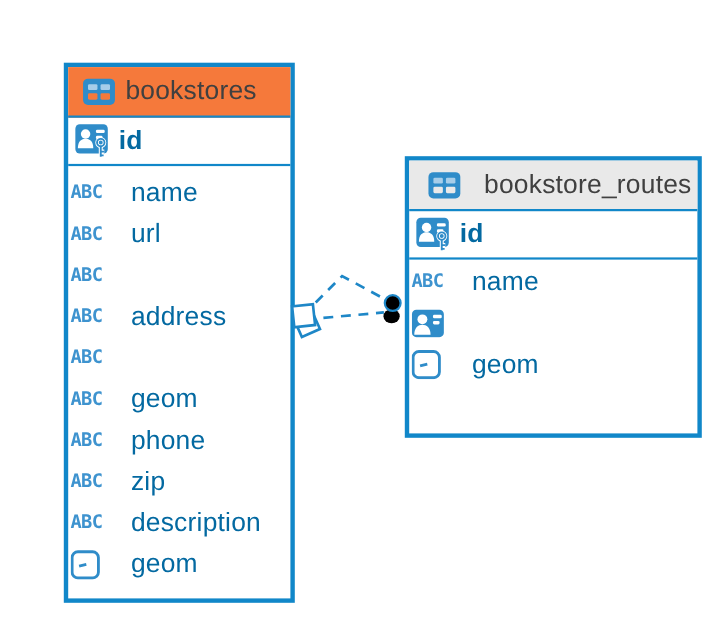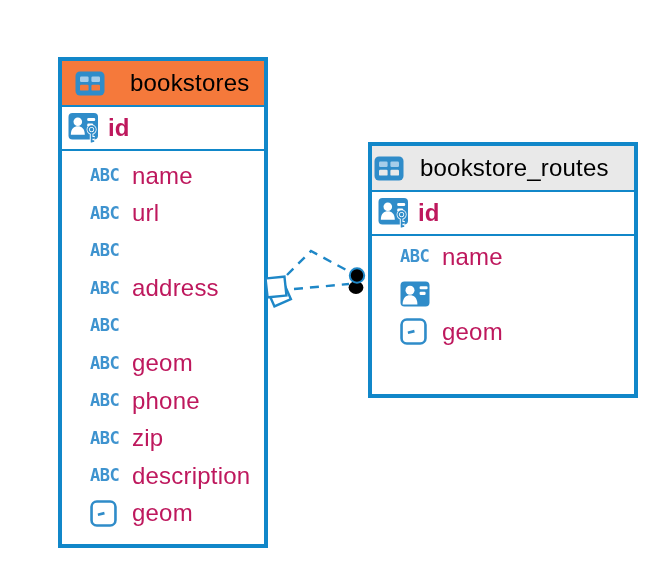--- a/index.html
+++ b/index.html
@@ -11,38 +11,38 @@
   .erd-table{
     position:absolute;background:#fff;border:4px solid #1187C9;box-sizing:border-box;
   }
   #table-bookstores{left:58px;top:57px;width:210px;height:491px;}
   #table-routes{left:368px;top:142px;width:270px;height:256px;}
   .tbl-header{
     height:46px;display:flex;align-items:center;gap:9px;
     padding:0 6px 0 13px;border-bottom:2px solid #1187C9;
     background:var(--hdr-bg,#eee);box-sizing:border-box;
   }
-  #table-routes .tbl-header{padding-left:2px;gap:0;}
-  .tbl-title{font-size:24px;color:#000000;letter-spacing:0.2px;white-space:nowrap;margin-left:16px;}
+  #table-routes .tbl-header{padding-left:17px;gap:21px;}
+  .tbl-title{font-size:24px;color:#404040;letter-spacing:0.2px;white-space:nowrap;}
   .pk-row{
     height:44px;display:flex;align-items:center;gap:8px;padding:0 4px;
     border-bottom:2px solid #1187C9;box-sizing:border-box;
   }
   .pk-row .cname{font-weight:700;}
   .tbl-cols{padding:6px 0 7px;}
   #table-routes .tbl-cols{padding:2px 0;}
-  .col-row{height:37.5px;display:flex;align-items:center;gap:8px;padding:0 2px;margin-left:26px;}
+  .col-row{height:37.5px;display:flex;align-items:center;gap:21px;padding:0 2px;}
   .icn{width:34px;flex:0 0 34px;display:flex;align-items:center;justify-content:flex-start;}
   .pk-row .icn{width:32px;flex:0 0 32px;margin-left:2px;}
   .icn svg{display:block;}
   .abc{
     font-family:"DejaVu Sans Mono","Liberation Mono",monospace;
     font-weight:700;font-size:17px;color:#3E93CF;letter-spacing:-0.5px;line-height:1;
   }
-  .cname{font-size:24px;color:#be185d;white-space:nowrap;letter-spacing:0.2px;}
+  .cname{font-size:24px;color:#0369a1;white-space:nowrap;letter-spacing:0.2px;}
   .hdr-icn{display:flex;align-items:center;}
   #rel-layer{position:absolute;left:0;top:0;}
   #symbol-defs{position:absolute;width:0;height:0;overflow:hidden;}
 </style>
 </head>
 <body>
 
 <svg id="symbol-defs" aria-hidden="true">
   <defs>
     <symbol id="i-table" viewBox="0 0 30 25">

